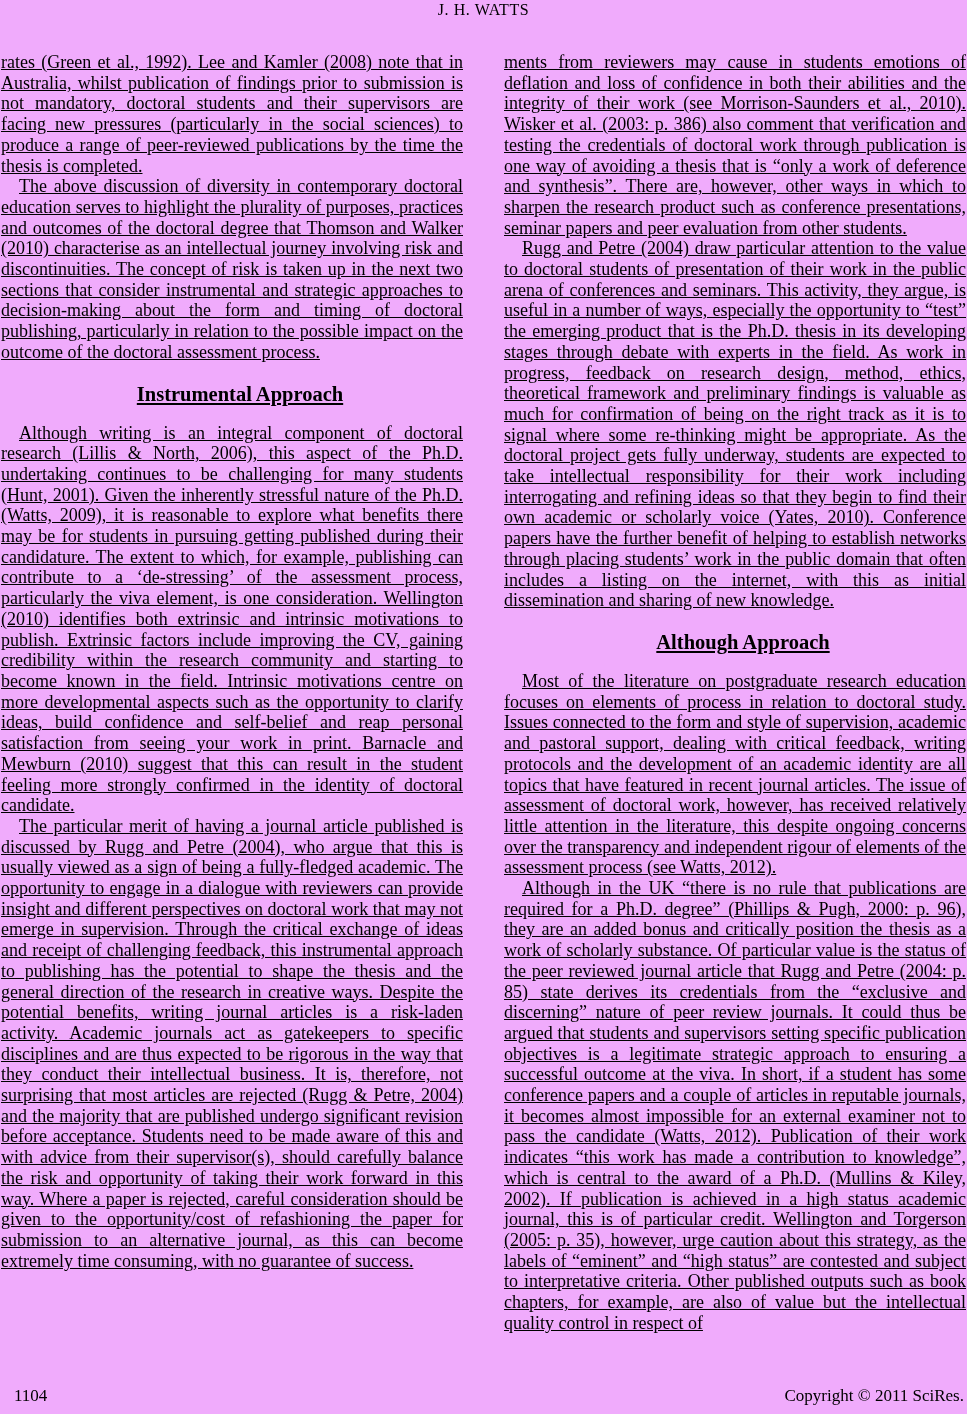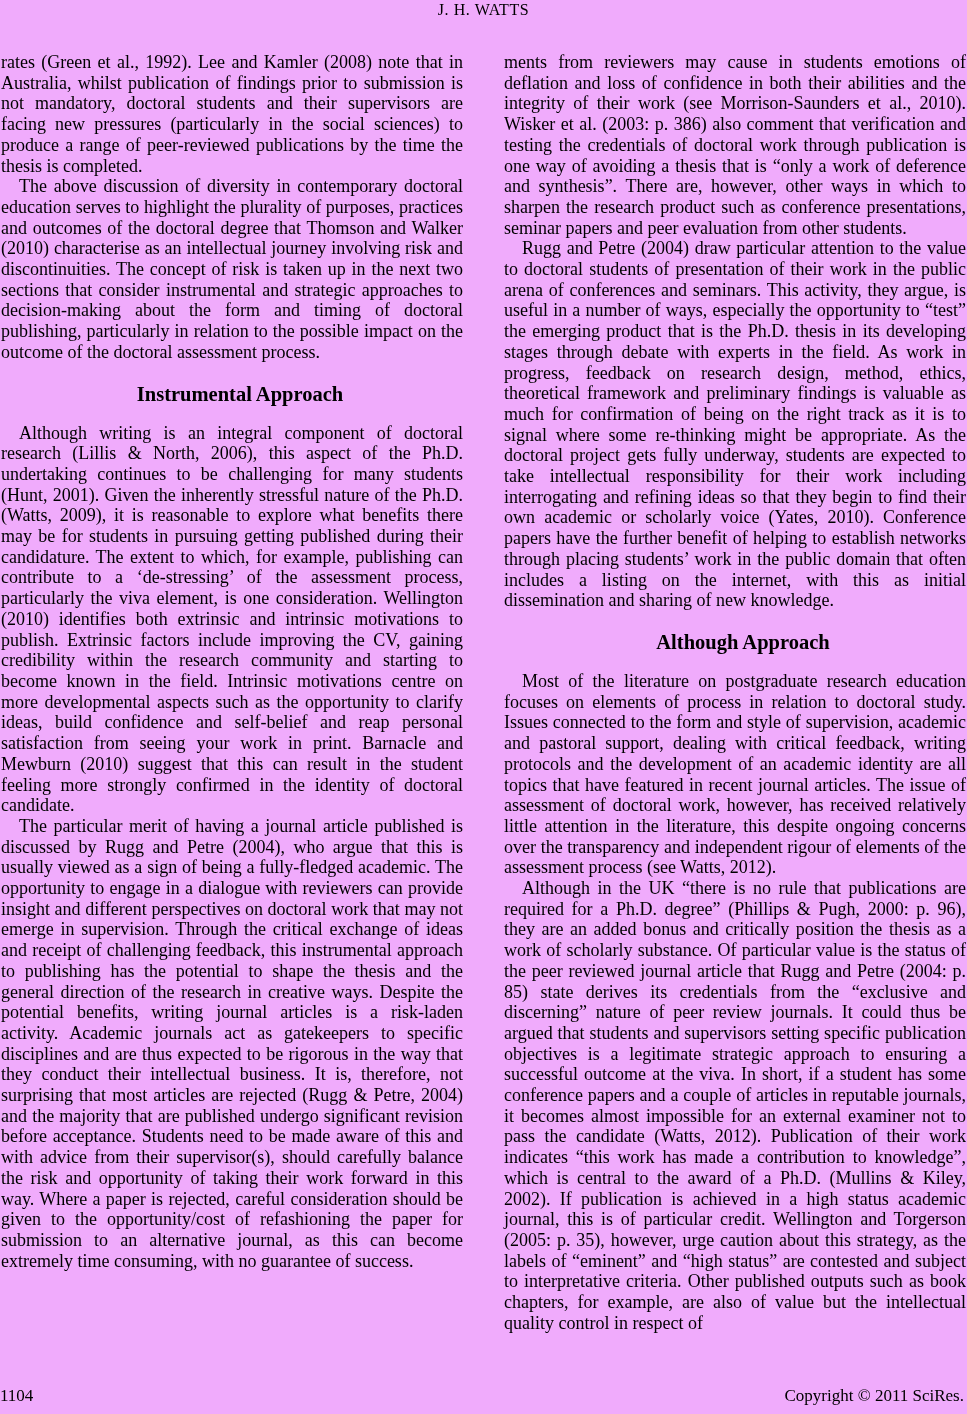--- a/index.html
+++ b/index.html
@@ -27,20 +27,21 @@
       color: #000000;
     }
     .columns {
       position: absolute;
       top: 52px;
       left: 1px;
       display: flex;
       gap: 41px;
       height: 1300px;
       overflow: hidden;
+      text-decoration: underline;
     }
     .col {
       width: 462px;
       font-size: 18px;
       line-height: 20.7px;
       text-align: justify;
       hyphens: auto;
       -webkit-hyphens: auto;
     }
     .col p {
@@ -61,20 +62,21 @@
     }
     .footer {
       position: absolute;
       top: 1386px;
       left: 0;
       right: 3px;
       display: flex;
       justify-content: space-between;
       font-size: 17px;
       line-height: 20px;
+      padding-left: 14px;
     }
   </style>
 </head>
 <body>
 
 <div class="page">
 
   <div class="running-header">J. H. WATTS</div>
 
   <div class="columns">

